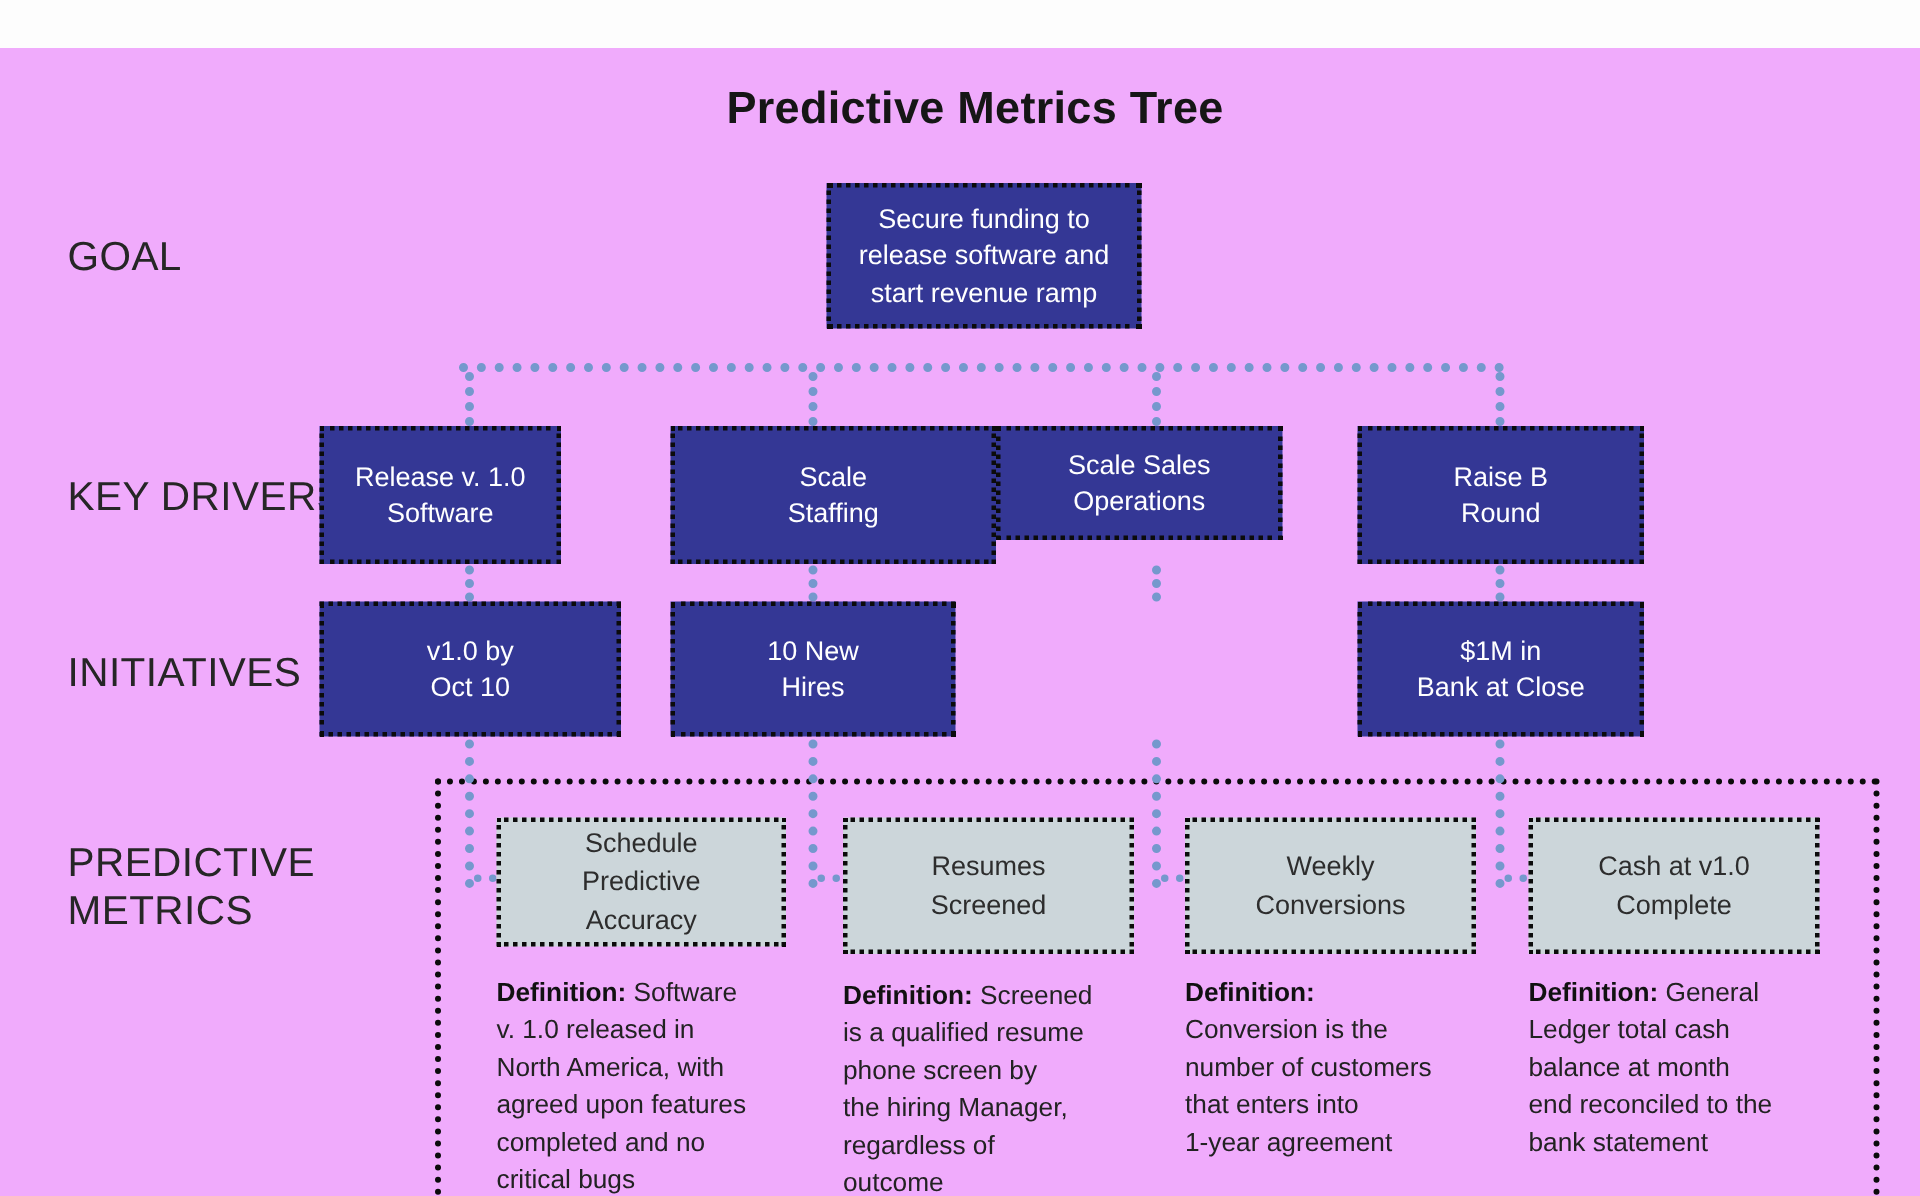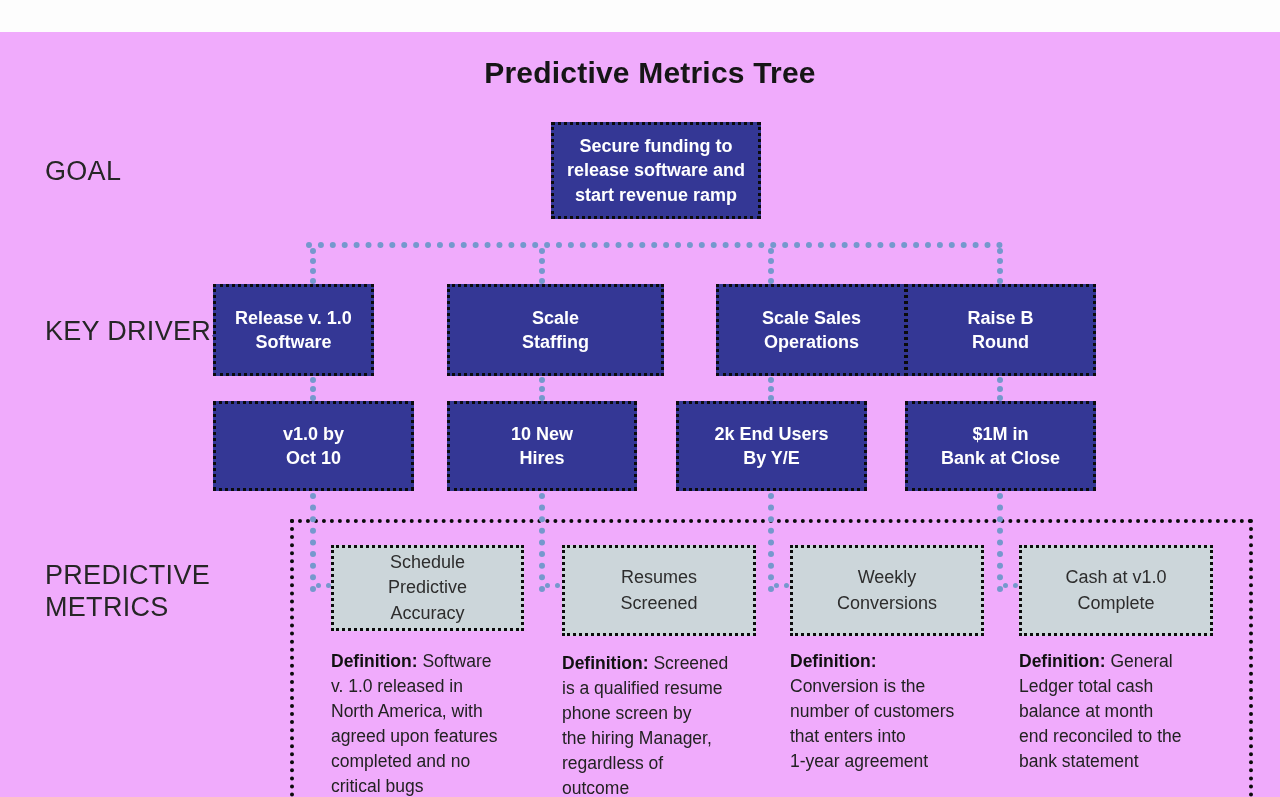--- a/index.html
+++ b/index.html
@@ -16,21 +16,21 @@
     font-size:30px;font-weight:bold;color:#161616;letter-spacing:.2px;
   }
   .row-label{
     left:45px;font-size:27px;color:#262626;letter-spacing:.3px;
     white-space:pre-line;line-height:1.2;
   }
   .blue-box{
     background:var(--box-blue,#343795);
     border:3px dotted #0b0b0b;
     display:flex;align-items:center;justify-content:center;text-align:center;
-    color:#fff;font-weight:bold;font-size:18px;line-height:1.35;
+    color:#fff;font-weight:normal;font-size:18px;line-height:1.35;
     white-space:pre-line;box-sizing:border-box;
   }
   .metric-box{
     background:var(--metric-gray,#ccd6da);
     border:3px dotted #0b0b0b;
     display:flex;align-items:center;justify-content:center;text-align:center;
     color:#2d2d2d;font-size:18px;line-height:1.4;
     white-space:pre-line;box-sizing:border-box;
   }
   .outer-rect{
@@ -46,54 +46,53 @@
 </style>
 </head>
 <body>
 
 <div id="canvas">
 
   <div class="abs title">Predictive Metrics Tree</div>
 
   <div class="abs row-label" style="top:123px;">GOAL</div>
   <div class="abs row-label" style="top:283px;">KEY DRIVERS</div>
+  <div class="abs row-label" style="top:400px;">INITIATIVES</div>
   <div class="abs row-label" style="top:527px;">PREDICTIVE
 METRICS</div>
 
   <div class="abs blue-box" style="left:551px;top:90px;width:210px;height:97px;">Secure funding to
 release software and
 start revenue ramp</div>
 
   <div class="abs h-conn" style="left:306px;top:210px;width:697px;"></div>
 
   <div class="abs v-conn" style="left:310px;top:216px;height:36px;"></div>
   <div class="abs v-conn" style="left:539px;top:216px;height:36px;"></div>
   <div class="abs v-conn" style="left:768px;top:216px;height:36px;"></div>
   <div class="abs v-conn" style="left:997px;top:216px;height:36px;"></div>
 
   <div class="abs blue-box" style="left:213px;top:252px;width:161px;height:92px;">Release v. 1.0
 Software</div>
   <div class="abs blue-box" style="left:447px;top:252px;width:217px;height:92px;">Scale
 Staffing</div>
-  <div class="abs blue-box" style="left:716px;top:252px;width:191px;height:92px;">Scale Sales
+  <div class="abs blue-box" style="left:664px;top:252px;width:191px;height:76px;">Scale Sales
 Operations</div>
   <div class="abs blue-box" style="left:905px;top:252px;width:191px;height:92px;">Raise B
 Round</div>
 
   <div class="abs v-conn" style="left:310px;top:345px;height:24px;"></div>
   <div class="abs v-conn" style="left:539px;top:345px;height:24px;"></div>
   <div class="abs v-conn" style="left:768px;top:345px;height:24px;"></div>
   <div class="abs v-conn" style="left:997px;top:345px;height:24px;"></div>
 
   <div class="abs blue-box" style="left:213px;top:369px;width:201px;height:90px;">v1.0 by
 Oct 10</div>
   <div class="abs blue-box" style="left:447px;top:369px;width:190px;height:90px;">10 New
 Hires</div>
-  <div class="abs blue-box" style="left:676px;top:369px;width:191px;height:90px;">2k End Users
-By Y/E</div>
   <div class="abs blue-box" style="left:905px;top:369px;width:191px;height:90px;">$1M in
 Bank at Close</div>
 
   <div class="abs outer-rect" style="left:290px;top:487px;width:963px;height:302px;"></div>
 
   <div class="abs v-conn" style="left:310px;top:461px;height:99px;"></div>
   <div class="abs h-conn" style="left:316px;top:551px;width:15px;border-top-width:5px;"></div>
   <div class="abs v-conn" style="left:539px;top:461px;height:99px;"></div>
   <div class="abs h-conn" style="left:545px;top:551px;width:15px;border-top-width:5px;"></div>
   <div class="abs v-conn" style="left:768px;top:461px;height:99px;"></div>

